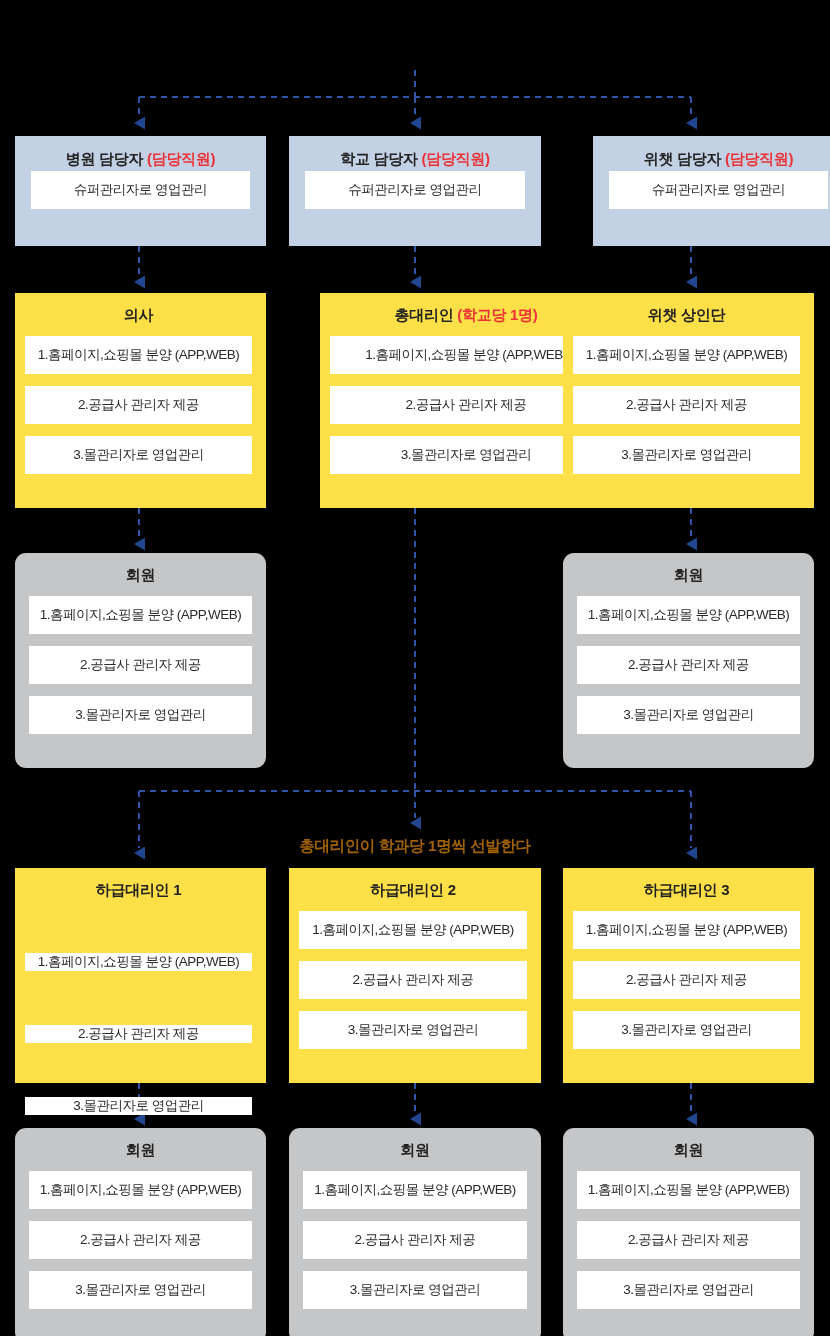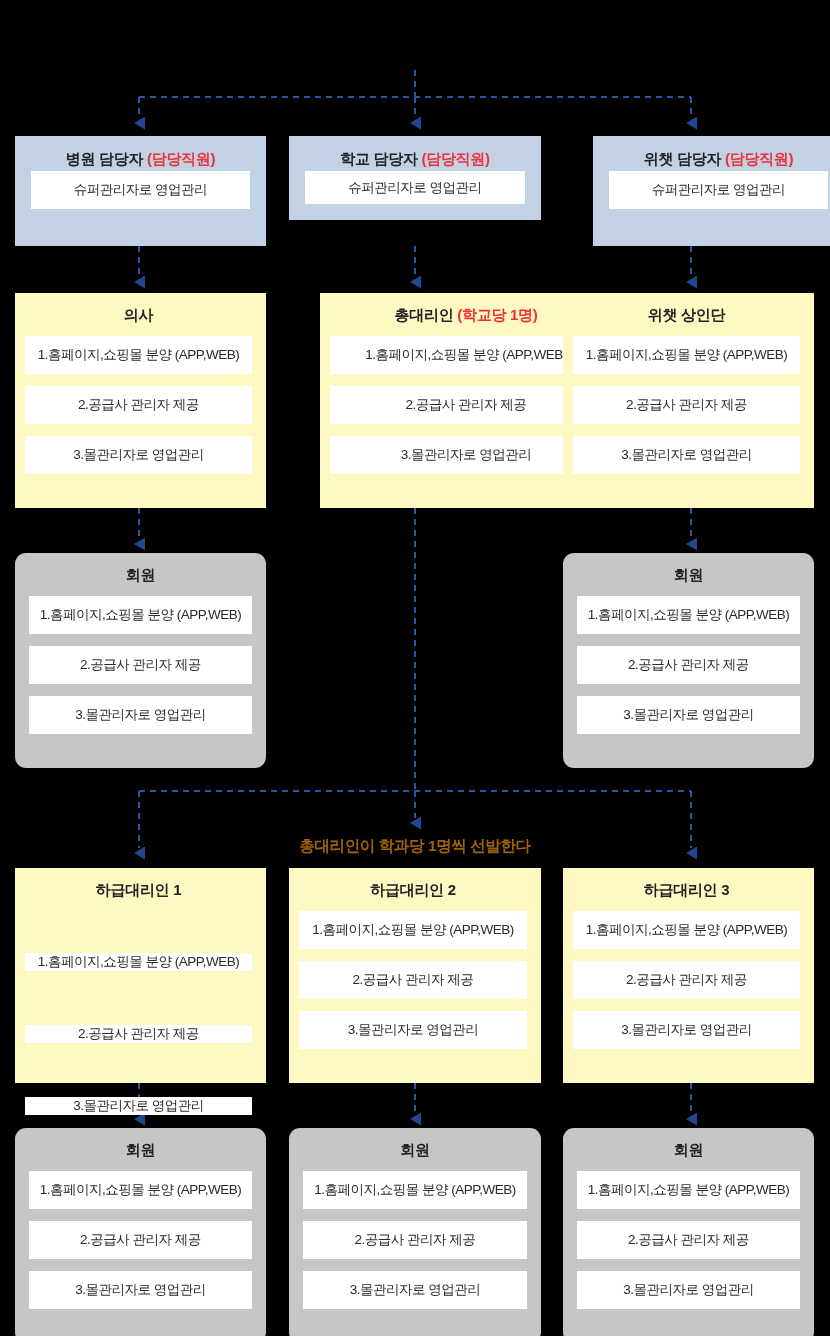--- a/index.html
+++ b/index.html
@@ -77,21 +77,21 @@
     font-size: 15px;
     margin-bottom: 2px;
   }
   .node.lvl2 .node-item {
     height: 38px;
     font-size: 13.5px;
   }
 
   
   .node.lvl3 {
-    background: #fef9c3;
+    background: #fde047;
     padding: 13px 14px 14px 10px;
   }
   .node.lvl3 .node-title {
     font-size: 15px;
     margin-bottom: 11px;
   }
   .node.lvl3 .node-item {
     height: 38px;
     font-size: 13.5px;
     margin-bottom: 12px;
@@ -166,21 +166,21 @@
   </svg>
 
 
   <div class="node lvl2" style="left:15px; top:136px; width:251px; height:110px;">
     <div class="node-title">
       <span>병원 담당자 </span><span class="accent">(담당직원)</span>
     </div>
     <div class="node-item">슈퍼관리자로 영업관리</div>
   </div>
 
-  <div class="node lvl2" style="left:289px; top:136px; width:252px; height:84px;">
+  <div class="node lvl2" style="left:289px; top:136px; width:252px; height:110px;">
     <div class="node-title">
       <span>학교 담당자 </span><span class="accent">(담당직원)</span>
     </div>
     <div class="node-item">슈퍼관리자로 영업관리</div>
   </div>
 
   <div class="node lvl2" style="left:593px; top:136px; width:251px; height:110px;">
     <div class="node-title">
       <span>위챗 담당자 </span><span class="accent">(담당직원)</span>
     </div>

